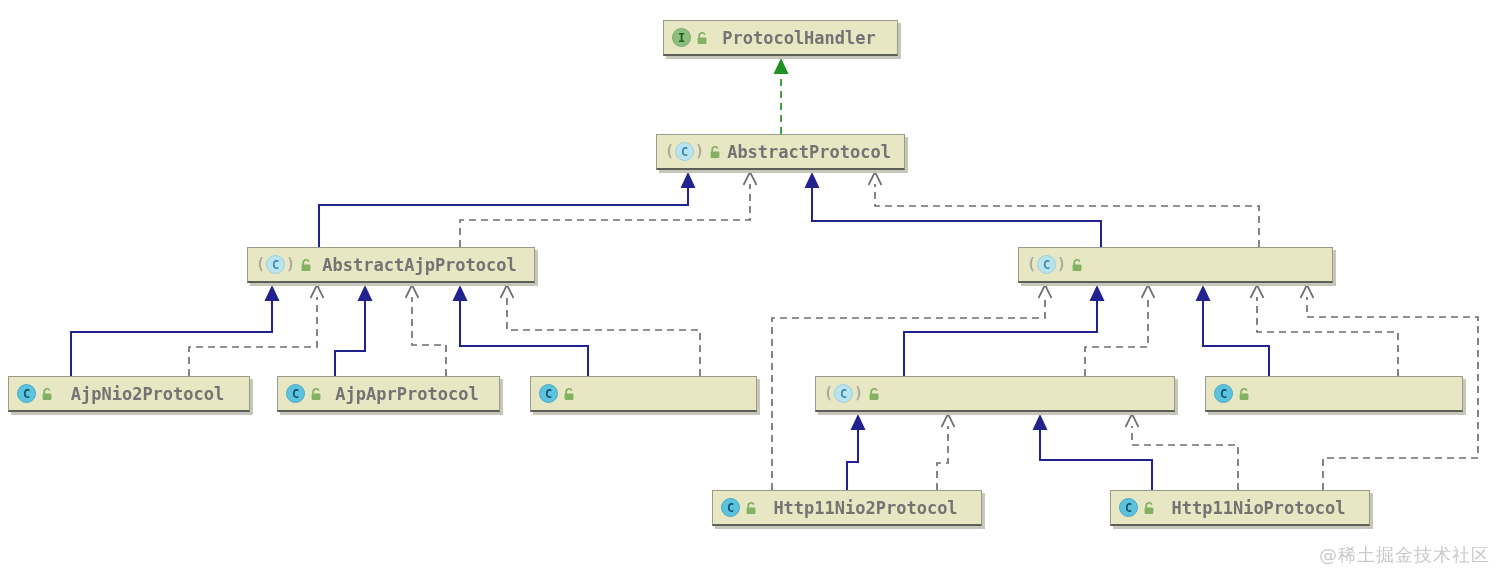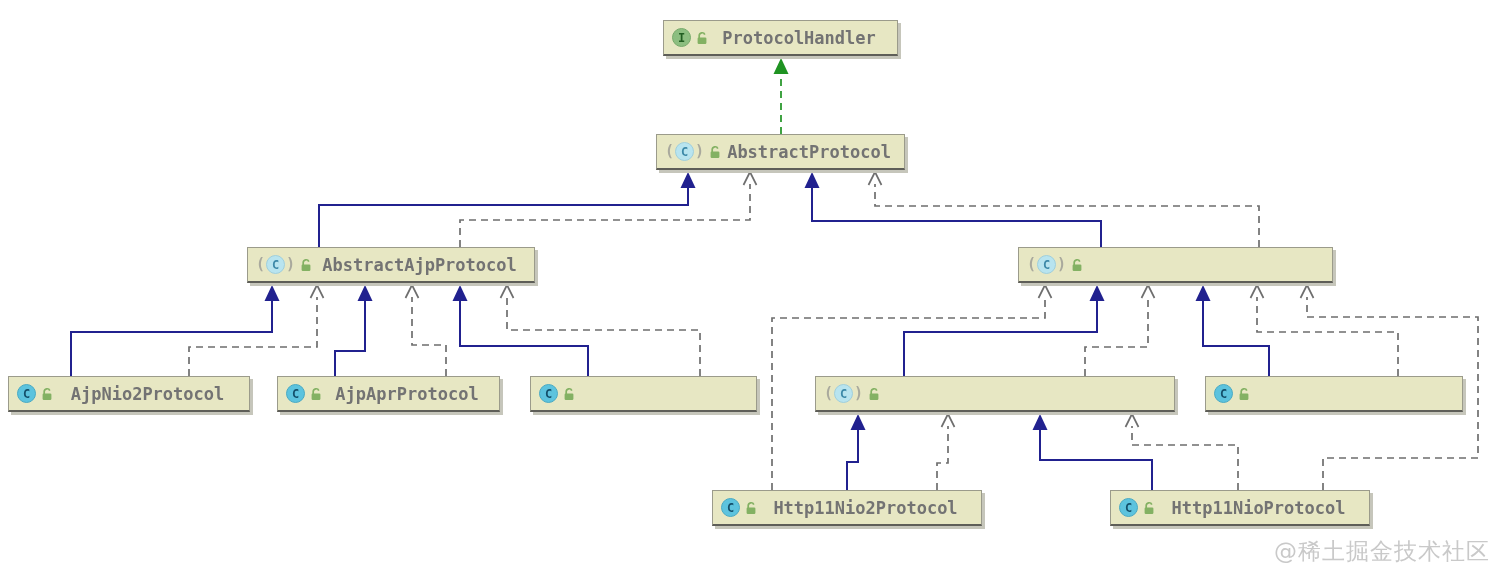--- a/index.html
+++ b/index.html
@@ -12,21 +12,21 @@
   .node .icons{display:flex;align-items:center;gap:4px;flex:0 0 auto;}
   .node .label{flex:1 1 auto;text-align:center;font-weight:bold;font-size:17px;color:#737373;
                white-space:nowrap;letter-spacing:0px;padding:0 4px;}
   .circle-icon{display:inline-flex;align-items:center;justify-content:center;width:17px;height:17px;
                border-radius:50%;font-size:12px;font-weight:bold;line-height:1;}
   .icon-class{background:#5cc3de;color:#14506b;border:1px solid #49aac4;}
   .icon-abstract{background:#b8e4ef;color:#3d89a8;border:1px solid #9fcfdd;}
   .icon-interface{background:#8cbe80;color:#225e22;border:1px solid #77aa6b;}
   .paren{color:#a9a99d;font-size:15px;font-weight:bold;line-height:1;}
   .abstract-wrap{display:inline-flex;align-items:center;gap:1px;}
-  .watermark{position:absolute;right:10px;bottom:4px;font-size:23px;color:#c9c9c9;
+  .watermark{position:absolute;right:10px;bottom:4px;font-size:18px;color:#c9c9c9;
              font-family:"DejaVu Sans", sans-serif;letter-spacing:1px;}
 </style>
 </head>
 <body>
 
 <div class="stage">
   <svg id="edge-layer" xmlns="http://www.w3.org/2000/svg">
       <polyline points="781,134 781,73" fill="none" stroke="#1f9322" stroke-width="1.7" stroke-dasharray="7,5"></polyline>
       <polygon points="781,58 773.5,74 788.5,74" fill="#1f9322"></polygon>
       <polyline points="319,247 319,205 688,205 688,187" fill="none" stroke="#21218f" stroke-width="2"></polyline>

